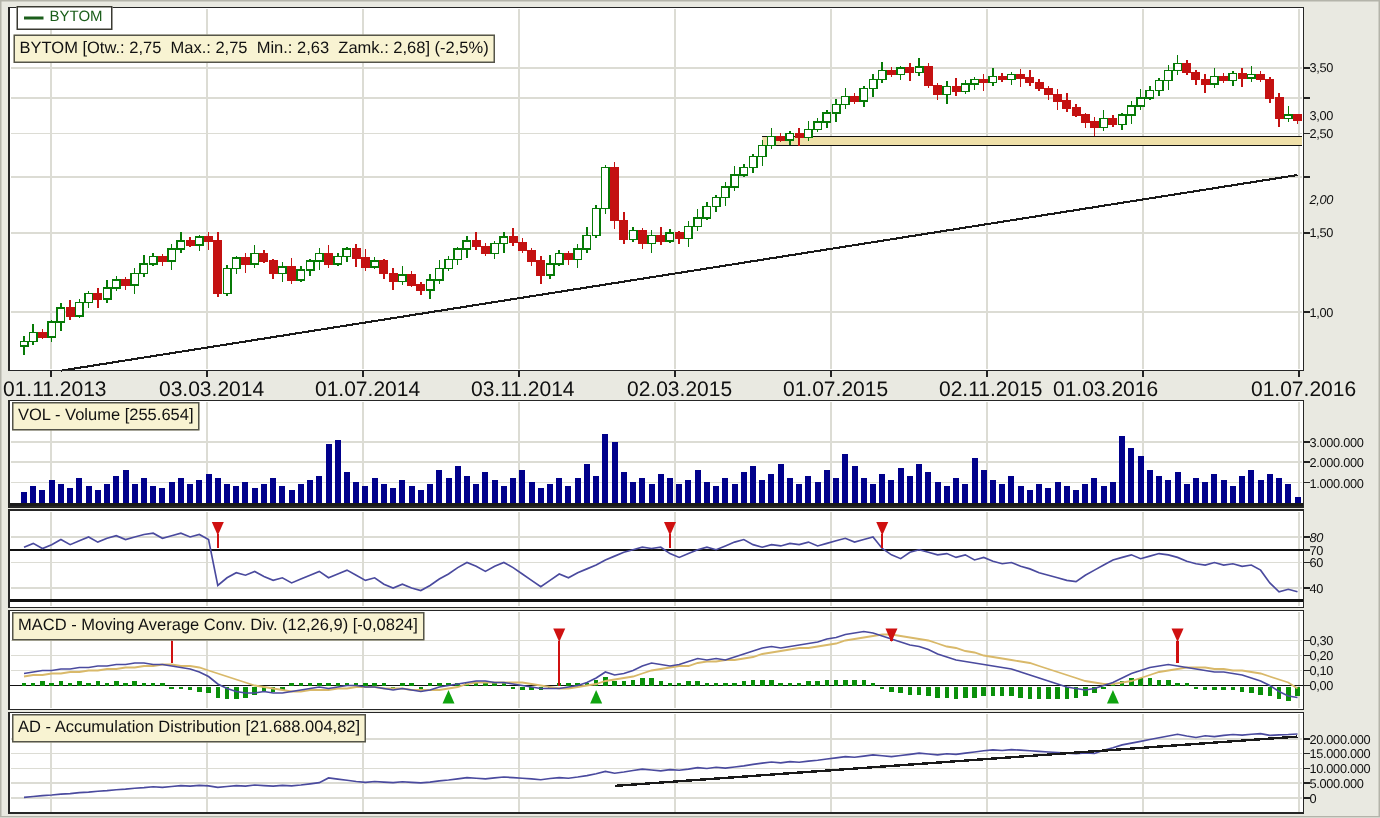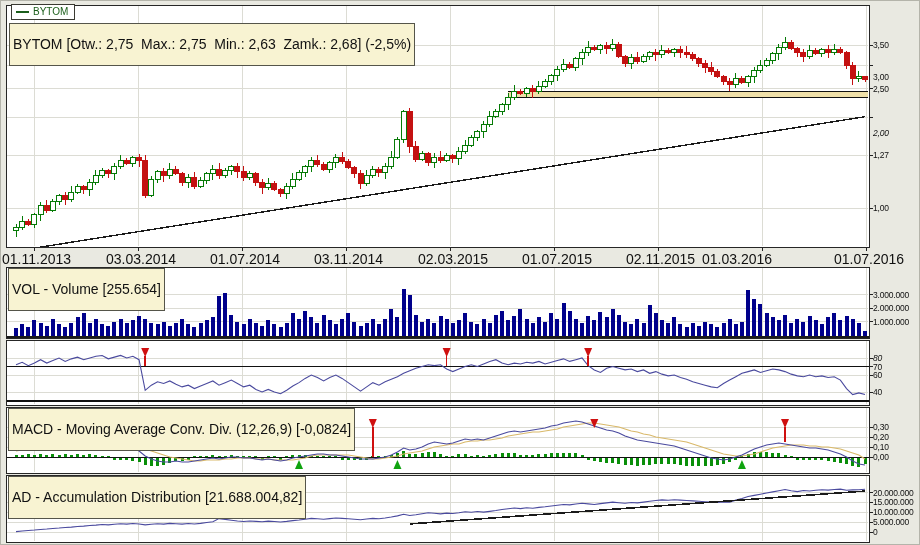--- a/index.html
+++ b/index.html
@@ -1,20 +1,20 @@
 <!DOCTYPE html>
 <html><head>
 <meta charset="utf-8">
 <style>
   html,body{margin:0;padding:0;background:#d7d7cf;}
   #stage{position:relative;width:920px;height:545px;background:#e9e9e1;overflow:hidden;
          font-family:"Liberation Sans",sans-serif;border:1px solid #b4b4aa;box-sizing:border-box;}
   #cv{position:absolute;left:0;top:0;}
   .tag{position:absolute;background:#f8f3d2;border:1px solid #55554a;color:#111;
-       font-size:14px;line-height:11px;padding:15px 3px;white-space:pre;z-index:5;}
+       font-size:11px;line-height:11px;padding:3px 3px;white-space:pre;z-index:5;}
   .legendbox{position:absolute;left:10px;top:3px;background:#ffffff;border:1px solid #3a3a32;
        color:#1b5e1b;font-size:10px;line-height:12px;padding:1px 6px 1px 4px;z-index:5;
        display:flex;align-items:center;gap:4px;}
   .legenddash{display:inline-block;width:13px;height:2px;background:#1b5e1b;}
   .ylab{position:absolute;left:872px;width:34px;font-size:8.5px;color:#101010;letter-spacing:-0.2px;z-index:4;}
   .xlab{position:absolute;width:64px;text-align:center;font-size:14px;color:#101010;top:250px;z-index:4;}
 </style>
 </head>
 <body>
 
@@ -744,21 +744,21 @@
   <div class="tag" style="left:8px;top:22px;">BYTOM [Otw.: 2,75  Max.: 2,75  Min.: 2,63  Zamk.: 2,68] (-2,5%)</div>
   <div class="tag" style="left:7px;top:267px;">VOL - Volume [255.654]</div>
   <div class="tag" style="left:7px;top:407px;">MACD - Moving Average Conv. Div. (12,26,9) [-0,0824]</div>
   <div class="tag" style="left:7px;top:475px;">AD - Accumulation Distribution [21.688.004,82]</div>
 
   <div id="labels">
       <div class="ylab" style="top: 39.2856px;">3,50</div>
       <div class="ylab" style="top: 71px;">3,00</div>
       <div class="ylab" style="top: 82.9881px;">2,50</div>
       <div class="ylab" style="top: 127px; font-style: italic;">2,00</div>
-      <div class="ylab" style="top: 149.336px;">1,27</div>
+      <div class="ylab" style="top: 149.336px;">1,50</div>
       <div class="ylab" style="top: 202px;">1,00</div>
       <div class="ylab" style="top: 288.5px;">3.000.000</div>
       <div class="ylab" style="top: 302px;">2.000.000</div>
       <div class="ylab" style="top: 315.5px;">1.000.000</div>
       <div class="ylab" style="top: 352px; font-style: italic;">80</div>
       <div class="ylab" style="top: 360.5px;">70</div>
       <div class="ylab" style="top: 369px;">60</div>
       <div class="ylab" style="top: 386px;">40</div>
       <div class="ylab" style="top: 421px;">0,30</div>
       <div class="ylab" style="top: 431px;">0,20</div>

